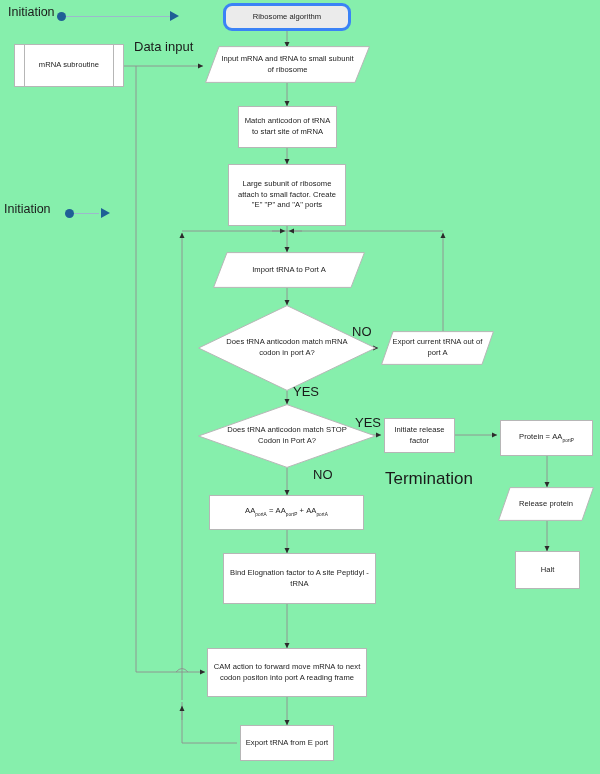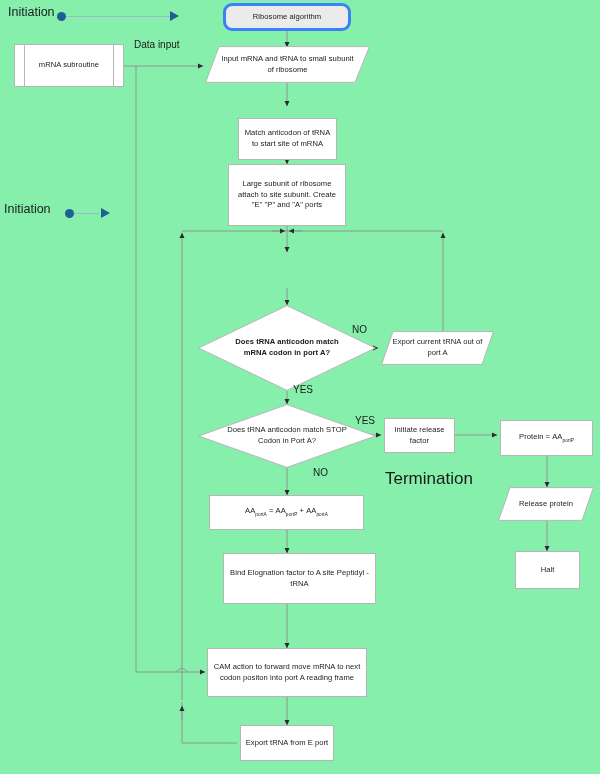--- a/index.html
+++ b/index.html
@@ -92,21 +92,21 @@
   }
   .phase-arrow {
     position: absolute;
     width: 0; height: 0;
     border-left: 9px solid #1f5f96;
     border-top: 5.5px solid transparent;
     border-bottom: 5.5px solid transparent;
   }
   .edge-label {
     position: absolute;
-    font-size: 10px;
+    font-size: 13px;
     color: #1a1a1a;
     white-space: nowrap;
   }
   .term-label {
     position: absolute;
     font-size: 17px;
     color: #1a1a1a;
     white-space: nowrap;
   }
   sub { font-size: 0.62em; }
@@ -200,34 +200,40 @@
     <span class="txt">mRNA subroutine</span>
   </div>
 
   <div class="node para" style="left:205px; top:46px; width:165px; height:37px;">
     <svg class="shape" viewBox="0 0 165 37" preserveAspectRatio="none">
       <polygon points="14,0.6 164.4,0.6 150,36.4 0.6,36.4" fill="#ffffff" stroke="#b6b6b6" stroke-width="1"></polygon>
     </svg>
     <span class="txt" style="width:140px;">Input mRNA and tRNA to small subunit of ribosome</span>
   </div>
 
-  <div class="node rect" style="left:238px; top:106px; width:99px; height:42px;margin-top:12px;">
+  <div class="node rect" style="left:238px; top:106px; width:99px; height:42px;">
     <span class="txt">Match anticodon of tRNA to start site of mRNA</span>
   </div>
 
   <div class="node rect" style="left:228px; top:164px; width:118px; height:62px;">
-    <span class="txt">Large subunit of ribosome attach to site subunit. Create "E"  "P" and "A" ports</span>
-  </div>
-
+    <span class="txt">Large subunit of ribosome attach to small factor. Create "E"  "P" and "A" ports</span>
+  </div>
+
+  <div class="node para" style="left:213px; top:252px; width:152px; height:36px;">
+    <svg class="shape" viewBox="0 0 152 36" preserveAspectRatio="none">
+      <polygon points="14,0.6 151.4,0.6 138,35.4 0.6,35.4" fill="#ffffff" stroke="#b6b6b6" stroke-width="1"></polygon>
+    </svg>
+    <span class="txt">Import tRNA to Port A</span>
+  </div>
 
   <div class="node dia" style="left:198px; top:305px; width:178px; height:86px;">
     <svg class="shape" viewBox="0 0 178 86" preserveAspectRatio="none">
       <polygon points="89,0.6 177.4,43 89,85.4 0.6,43" fill="#ffffff" stroke="#b6b6b6" stroke-width="1"></polygon>
     </svg>
-    <span class="txt" style="width:128px;font-weight:bold;">Does tRNA anticodon match mRNA codon in port A?</span>
+    <span class="txt" style="width:128px;">Does tRNA anticodon match mRNA codon in port A?</span>
   </div>
 
   <div class="node para" style="left:381px; top:331px; width:113px; height:34px;">
     <svg class="shape" viewBox="0 0 113 34" preserveAspectRatio="none">
       <polygon points="12,0.6 112.4,0.6 101,33.4 0.6,33.4" fill="#ffffff" stroke="#b6b6b6" stroke-width="1"></polygon>
     </svg>
     <span class="txt" style="width:96px;">Export current tRNA out of port A</span>
   </div>
 
   <div class="node dia" style="left:198px; top:404px; width:178px; height:64px;">

